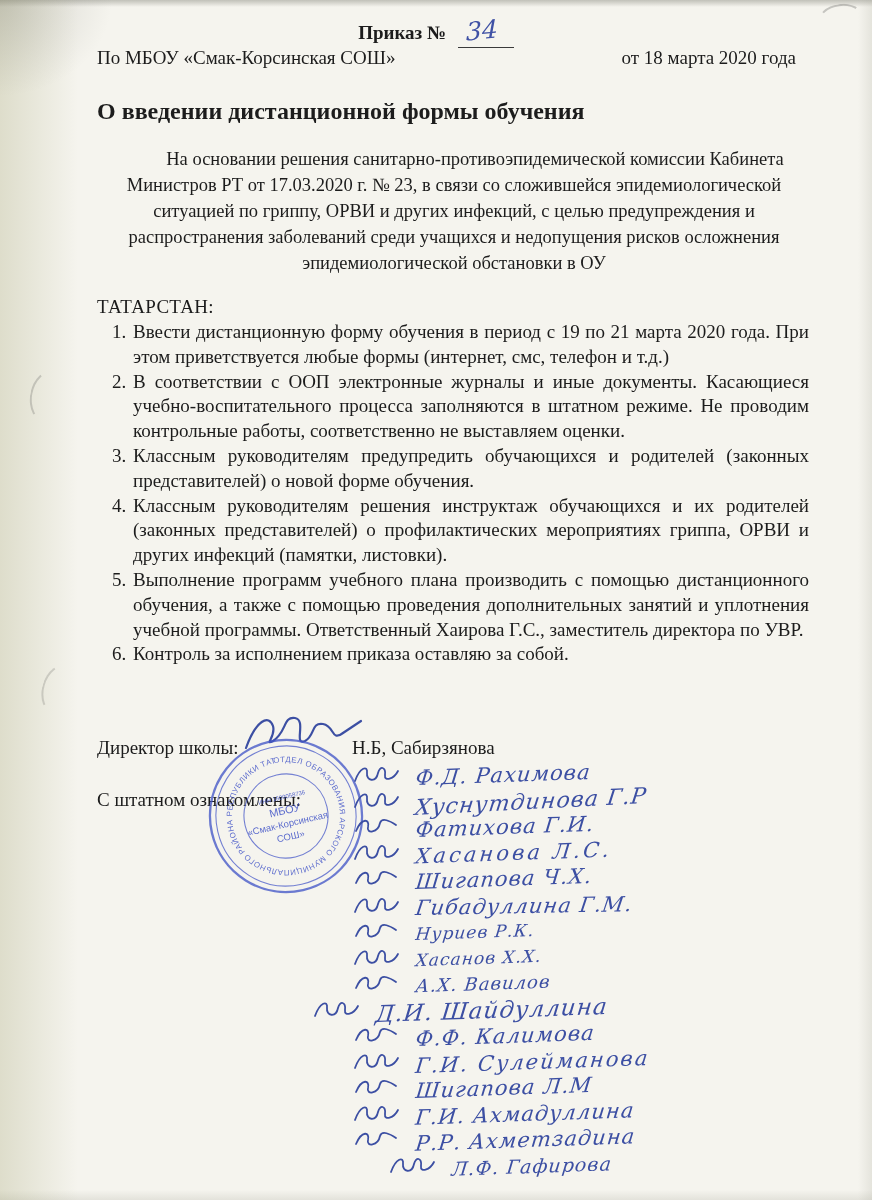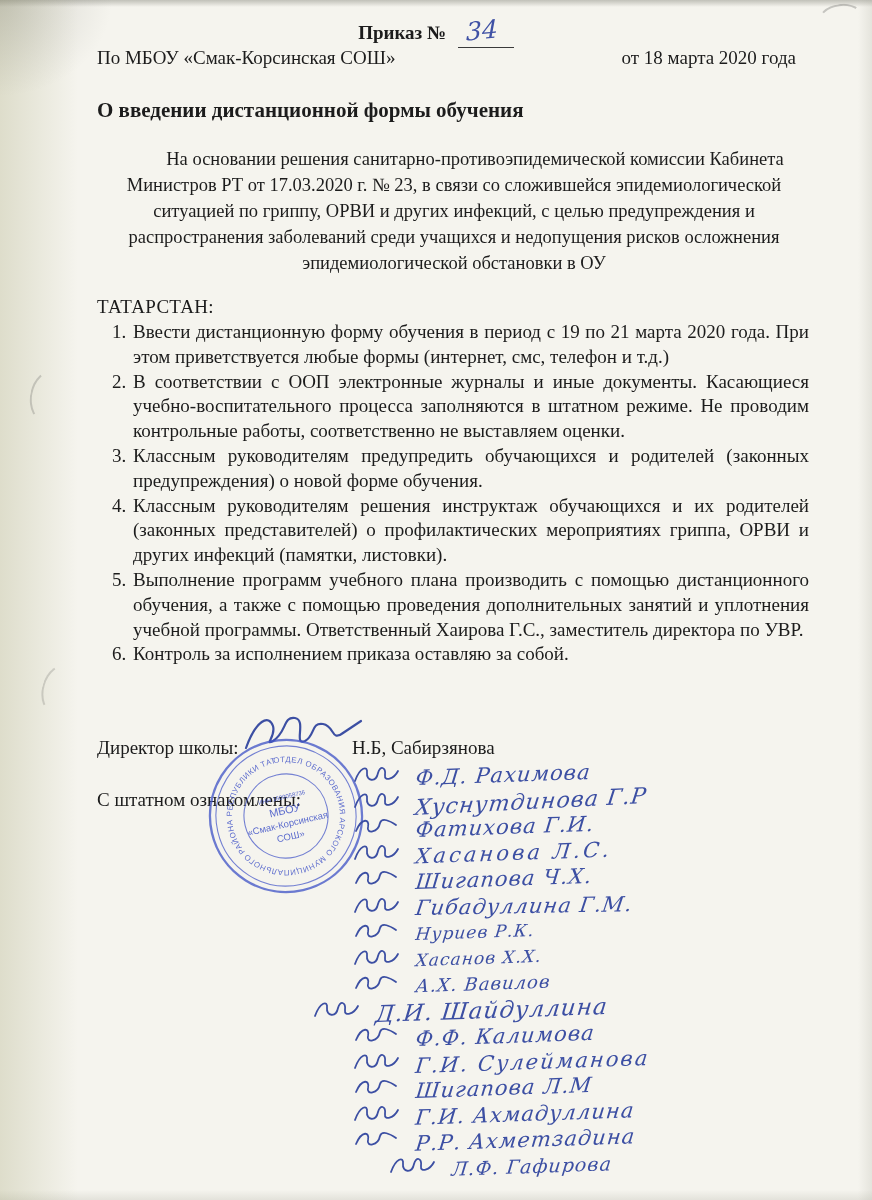--- a/index.html
+++ b/index.html
@@ -31,21 +31,21 @@
   .order-no-wrap{border-bottom:1.6px solid #3a3a3a;padding:0 16px 2px 8px;}
   .order-no{
     display:inline-block;
     font-family:"DejaVu Serif", serif;font-style:italic;font-weight:normal;
     font-size:25px;color:#3f51a5;transform:rotate(-6deg) skewX(-6deg);
   }
   .subhead-row{
     position:absolute;top:47px;left:97px;right:76px;
     display:flex;justify-content:space-between;font-size:19px;
   }
-  .subject{position:absolute;top:98px;left:97px;font-size:21px;font-weight:bold;}
+  .subject{position:absolute;top:98px;left:97px;font-size:24px;font-weight:bold;}
   .intro{
     position:absolute;top:146px;left:97px;width:714px;
     font-size:18.5px;line-height:26px;text-indent:42px;text-align:center;
   }
   .order-word{position:absolute;top:296px;left:97px;font-size:19px;letter-spacing:0.3px;}
   .items{position:absolute;top:320px;left:97px;width:712px;font-size:19px;line-height:24.8px;}
   .items ol{margin:0;padding-left:34px;}
   .items li{text-align:justify;padding-left:2px;}
 
   .director-label{position:absolute;top:737px;left:97px;font-size:19px;}
@@ -100,21 +100,21 @@
   <div class="subject">О введении дистанционной формы обучения</div>
 
   <div class="intro">На основании решения санитарно-противоэпидемической комиссии Кабинета Министров РТ от 17.03.2020 г. № 23, в связи со сложившейся эпидемиологической ситуацией по гриппу, ОРВИ и других инфекций, с целью предупреждения и распространения заболеваний среди учащихся и недопущения рисков осложнения эпидемиологической обстановки в ОУ</div>
 
   <div class="order-word">ТАТАРСТАН:</div>
 
   <div class="items">
     <ol>
       <li>Ввести дистанционную форму обучения в период с 19 по 21 марта 2020 года. При этом приветствуется любые формы (интернет, смс, телефон и т.д.)</li>
       <li>В соответствии с ООП электронные журналы и иные документы. Касающиеся учебно-воспитательного процесса заполняются в штатном режиме. Не проводим контрольные работы, соответственно не выставляем оценки.</li>
-      <li>Классным руководителям предупредить обучающихся и родителей (законных предупреждения) о новой форме обучения.</li>
+      <li>Классным руководителям предупредить обучающихся и родителей (законных представителей) о новой форме обучения.</li>
       <li>Классным руководителям решения инструктаж обучающихся и их родителей (законных представителей) о профилактических мероприятиях гриппа, ОРВИ и других инфекций (памятки, листовки).</li>
       <li>Выполнение программ учебного плана производить с помощью дистанционного обучения, а также с помощью проведения дополнительных занятий и уплотнения учебной программы. Ответственный Хаирова Г.С., заместитель директора по УВР.</li>
       <li>Контроль за исполнением приказа оставляю за собой.</li>
     </ol>
   </div>
 
   <div class="director-label">Директор школы:</div>
 
   <div class="director-sign">
     <svg width="124" height="50" viewBox="0 0 124 50" aria-hidden="true">

